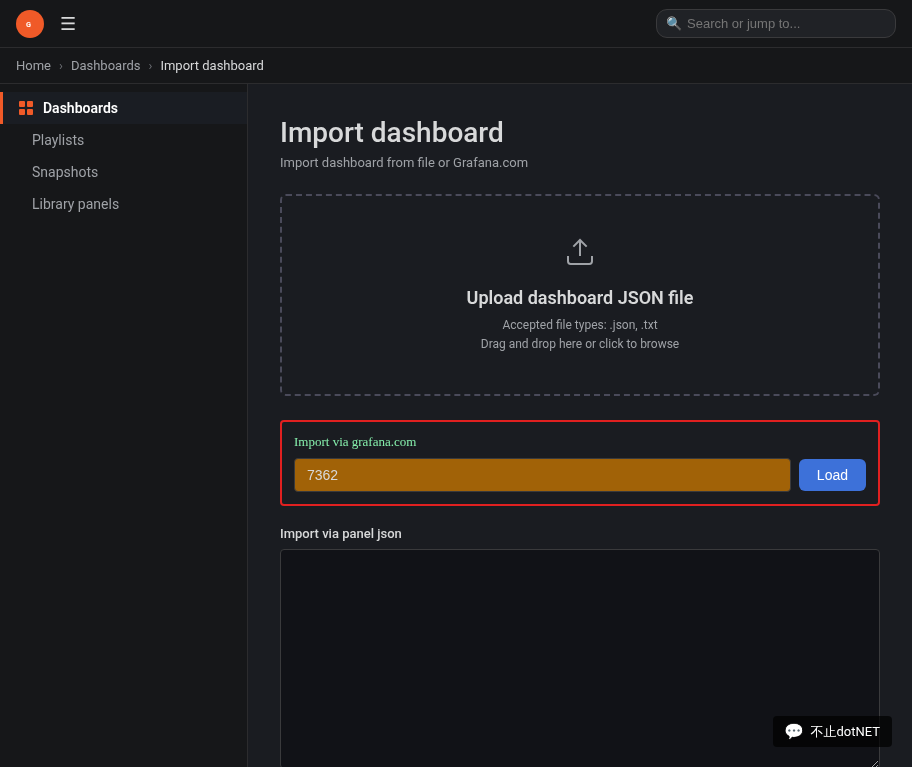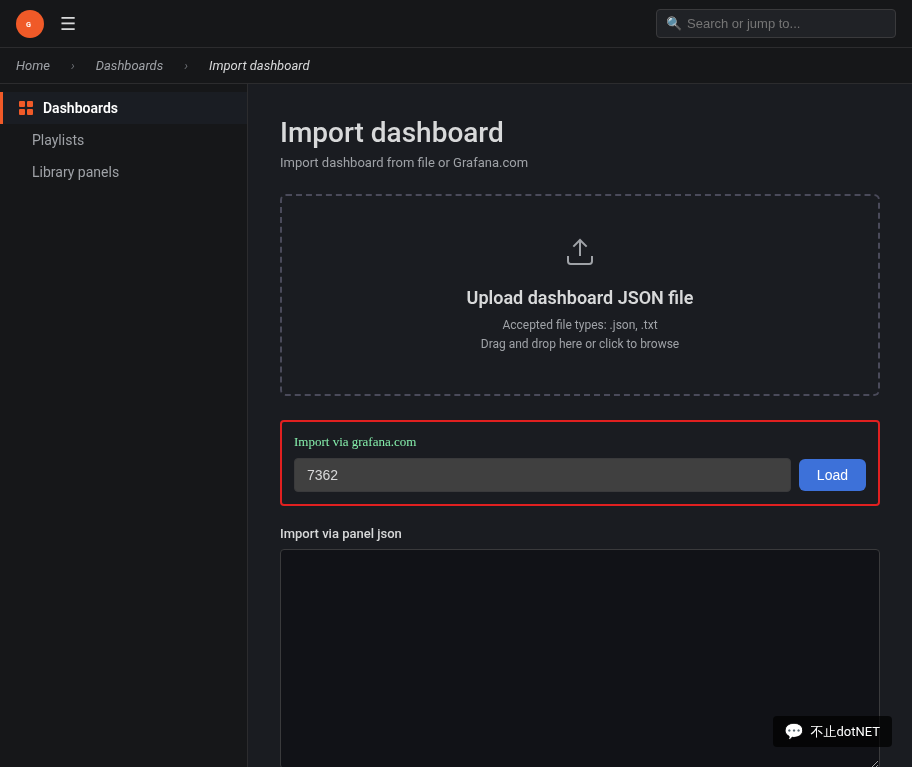--- a/index.html
+++ b/index.html
@@ -56,39 +56,38 @@
     .search-icon-top {
       position: absolute;
       left: 10px;
       color: #9fa2a7;
       font-size: 13px;
       pointer-events: none;
     }
     .search-input {
       background: #202226;
       border: 1px solid #3a3a3c;
-      border-radius: 4px;
+      border-radius: 11px;
       color: #9fa2a7;
       padding: 6px 6px 6px 30px;
       width: 240px;
       font-size: 13px;
       outline: none;
     }
 
     
     .breadcrumb-bar {
       background: #161719;
       border-bottom: 1px solid #2c2c2e;
       padding: 10px 16px;
       display: flex;
       align-items: center;
-      gap: 21px;
-      font-size: 13px;
-      color: #9fa2a7;
-      font-style: italic;
+      gap: 8px;
+      font-size: 13px;
+      color: #9fa2a7;
     }
     .breadcrumb-link {
       color: #9fa2a7;
       text-decoration: none;
       cursor: pointer;
     }
     .breadcrumb-sep { color: #6c6f74; }
     .breadcrumb-current { color: #d8d9da; }
 
     
@@ -199,21 +198,21 @@
       font-weight: 500;
       font-family: Liberation Serif, serif;
     }
     .import-row {
       display: flex;
       gap: 8px;
       align-items: center;
     }
     .grafana-input {
       flex: 1;
-      background: #404040;
+      background: #a16207;
       border: 1px solid #3a3a3c;
       border-radius: 4px;
       color: #d8d9da;
       padding: 8px 12px;
       font-size: 14px;
       outline: none;
     }
     .load-btn {
       background: #3d71d9;
       border: none;
@@ -320,20 +319,23 @@
             <span></span>
             <span></span>
           </div>
       </span>
       <span>Dashboards</span>
     </div>
     <div class="sidebar-subitem">
       <span>Playlists</span>
     </div>
     <div class="sidebar-subitem">
+      <span>Snapshots</span>
+    </div>
+    <div class="sidebar-subitem">
       <span>Library panels</span>
     </div>
   </div>
 
   <div class="content">
     <h1 class="page-title">Import dashboard</h1>
     <p class="page-subtitle">Import dashboard from file or Grafana.com</p>
 
     <div class="upload-area">
       <div class="upload-icon">

